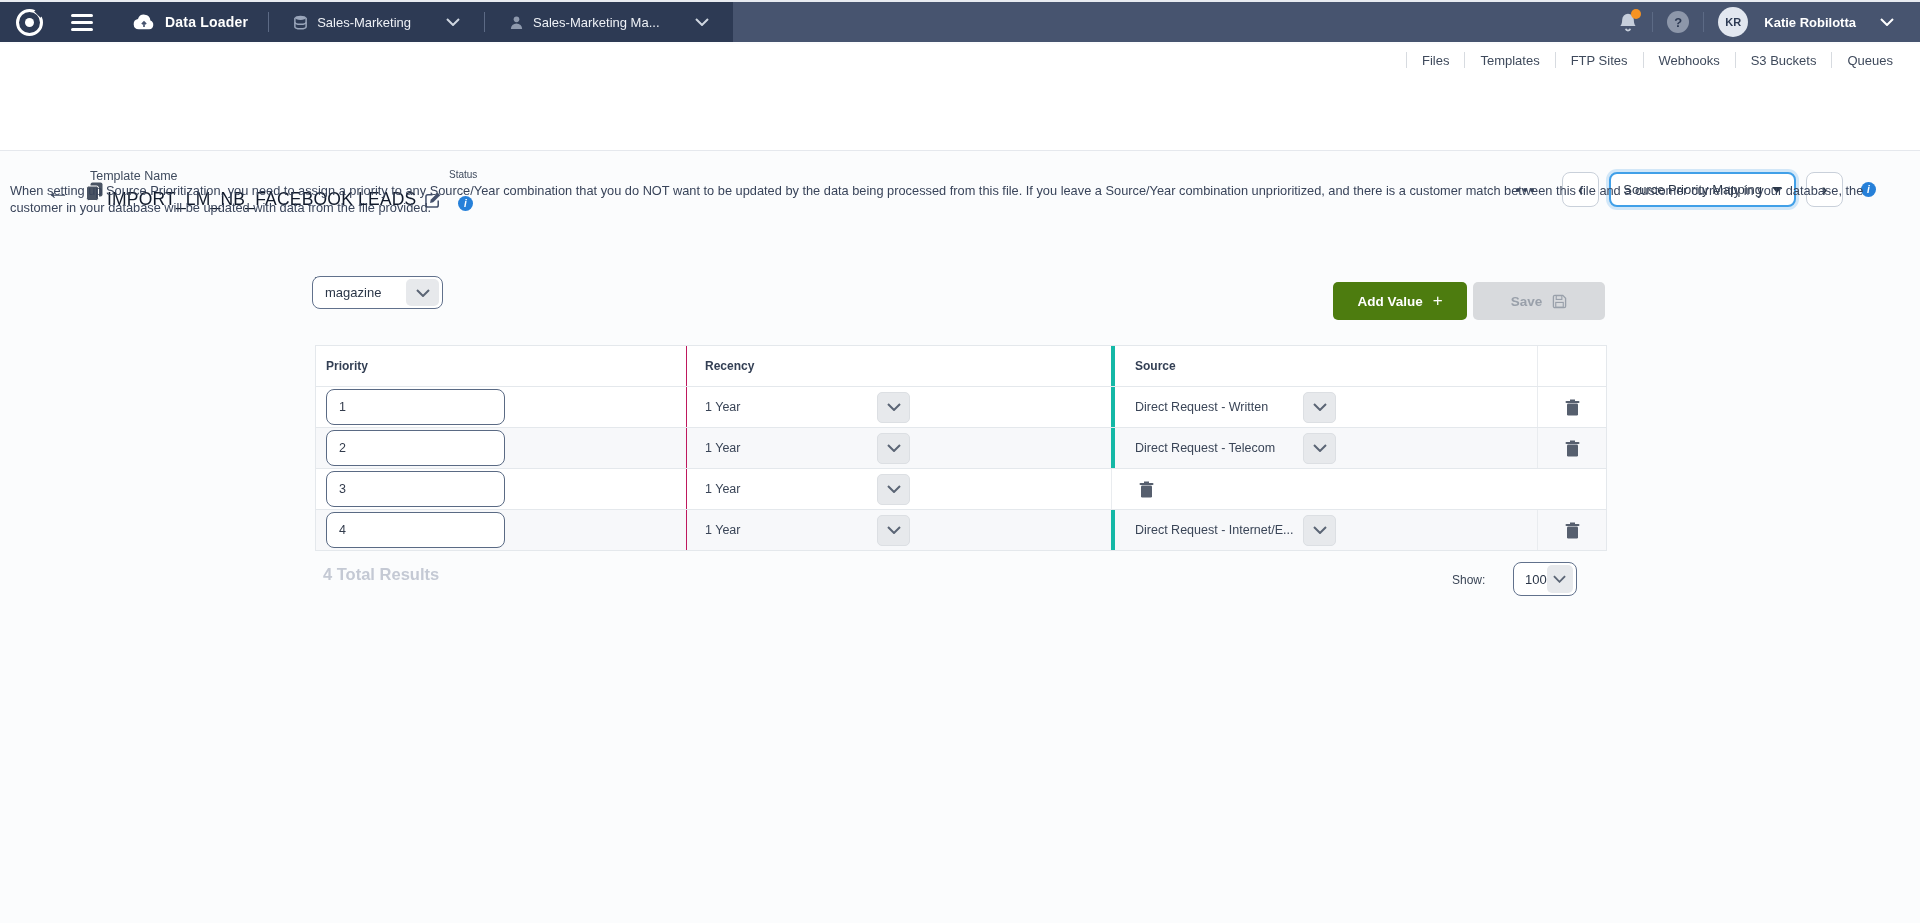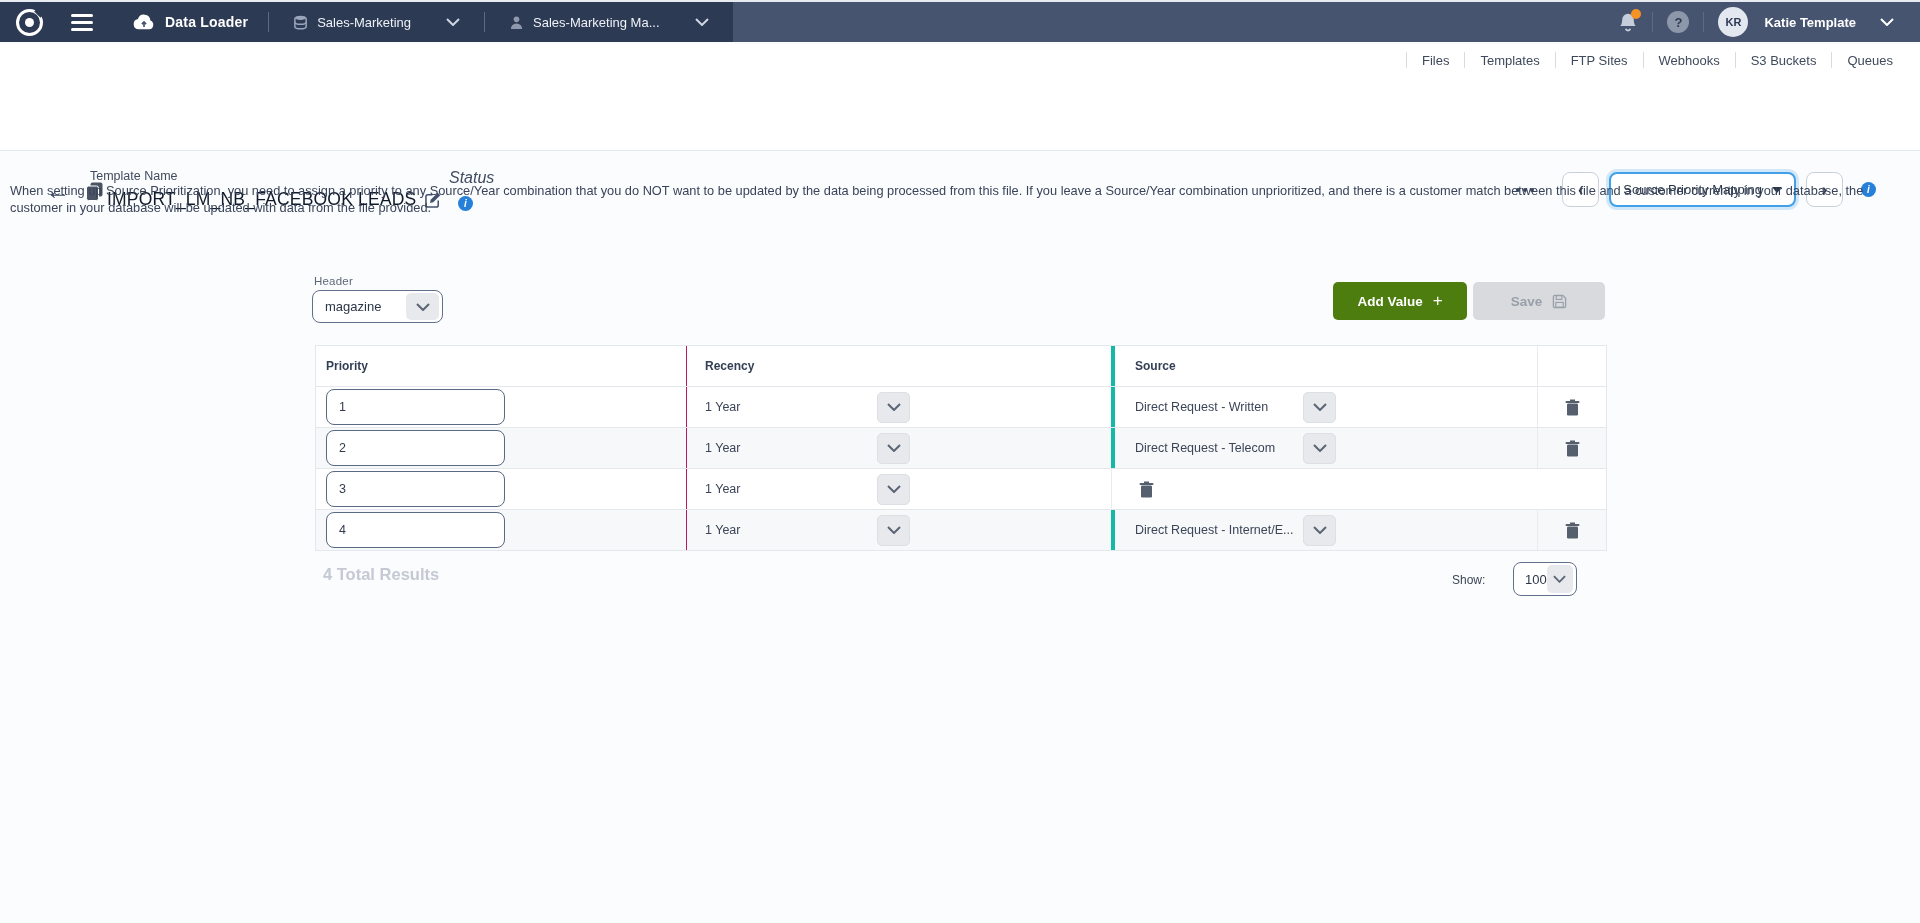--- a/index.html
+++ b/index.html
@@ -31,37 +31,37 @@
   .subnav-item { font-size:13px; color:#3f4a5c; padding:0 15px; cursor:pointer; white-space:nowrap; }
   .subnav-sep { width:1px; height:16px; background:#d7dbe0; }
 
   
   .page-header { position:absolute; left:0; top:76px; width:1920px; height:75px; background:#fff; border-bottom:1px solid #e5e8ed; }
   .back-arrow { position:absolute; left:46px; top:103px; font-size:24px; color:#3a465c; font-weight:bold; cursor:pointer; line-height:1; }
   .copy-icon { position:absolute; left:86px; top:106px; cursor:pointer; }
   .tpl-label { position:absolute; left:90px; top:93px; font-size:12.5px; color:#3f4b5e; }
   .tpl-name-row { position:absolute; left:107px; top:113px; display:flex; align-items:center; gap:9px; }
   .tpl-name { font-size:17.5px; font-weight:500; color:#10192a; letter-spacing:.2px; }
-  .status-label { position:absolute; left:449px; top:93px; font-size:16px; color:#3f4b5e;font-style:italic; }
+  .status-label { position:absolute; left:449px; top:93px; font-size:10px; color:#3f4b5e; }
   .info-badge { width:15px; height:15px; border-radius:50%; background:#2680d9; color:#fff; font-size:10px; font-weight:bold; font-style:italic; display:flex; align-items:center; justify-content:center; cursor:pointer; }
   .status-info { position:absolute; left:458px; top:120px; }
   .hdr-right { position:absolute; right:44px; top:96px; display:flex; align-items:center; gap:10px; }
   .ellipsis { display:flex; gap:3px; margin-right:18px; cursor:pointer; }
   .ellipsis i { width:4px; height:4px; border-radius:50%; background:#3a465c; }
   .nav-btn { width:37px; height:35px; background:#fff; border:1px solid #c9d0da; border-radius:8px; display:flex; align-items:center; justify-content:center; font-size:16px; color:#2b3748; font-weight:bold; cursor:pointer; }
   .step-dropdown { height:35px; min-width:152px; background:#fff; border:2px solid #41a0e8; box-shadow:0 0 0 3px rgba(65,160,232,.22); border-radius:8px; display:flex; align-items:center; justify-content:center; gap:10px; padding:0 12px; font-size:13px; color:#2b3748; cursor:pointer; }
   .caret-down { width:0; height:0; border-left:5px solid transparent; border-right:5px solid transparent; border-top:6px solid #2b3748; }
 
   
   .description { position:absolute; left:10px; top:182px; width:1898px; font-size:12.8px; line-height:17px; color:#39445a; }
 
   
   .field-label { position:absolute; left:314px; top:275px; font-size:11.5px; color:#5c6879; letter-spacing:.2px; }
   .select-ctl { position:absolute; display:flex; align-items:center; justify-content:space-between; background:#fff; border:1.5px solid #61718c; border-radius:8px; cursor:pointer; }
-  .header-select { left:312px; top:290px; width:131px; height:33px; padding:2px 3px 2px 12px; }
+  .header-select { left:312px; top:276px; width:131px; height:33px; padding:2px 3px 2px 12px; }
   .select-ctl .sel-val { font-size:13px; color:#2b3648; }
   .sel-chev { height:100%; background:#e7e9ec; border-radius:5px; display:flex; align-items:center; justify-content:center; }
   .header-select .sel-chev { width:33px; }
   .btn { position:absolute; height:38px; border:none; border-radius:5px; font-size:13.5px; font-weight:bold; display:flex; align-items:center; justify-content:center; gap:10px; cursor:pointer; font-family:inherit; }
   .btn-add { left:1333px; top:282px; width:134px; background:#4d7c0f; color:#fff; }
   .btn-add .plus { font-size:17px; font-weight:normal; }
   .btn-save { left:1473px; top:282px; width:132px; background:#d8dadd; color:#99a0aa; cursor:default; }
 
   
   .grid { position:absolute; left:315px; top:345px; width:1292px; border:1px solid #e4e8ec; background:#fff; }
@@ -145,21 +145,21 @@
       <svg width="20" height="21" viewBox="0 0 22 23">
           <path d="M11 2a6.4 6.4 0 0 0-6.4 6.4c0 5-2.1 7-2.1 7h17s-2.1-2-2.1-7A6.4 6.4 0 0 0 11 2z" fill="#c6cedb"></path>
           <path d="M8.5 18.5a2.6 2.6 0 0 0 5 0" fill="none" stroke="#c6cedb" stroke-width="2"></path>
         </svg>
       <span class="bell-dot" style="background:#f79322"></span>
     </div>
     <div class="tb-divider2"></div>
     <div class="help-circle">?</div>
     <div class="tb-divider2"></div>
     <div class="avatar">KR</div>
-    <div class="user-name">Katie Template</div>
+    <div class="user-name">Katie Robilotta</div>
     <span>
       <svg width="14" height="8" viewBox="0 0 14 8">
           <path d="M1 1l6 6 6-6" fill="none" stroke="#fff" stroke-width="2"></path>
         </svg>
     </span>
   </div>
 </div>
 
 <div class="subnav">
   <div class="subnav-sep"></div>

